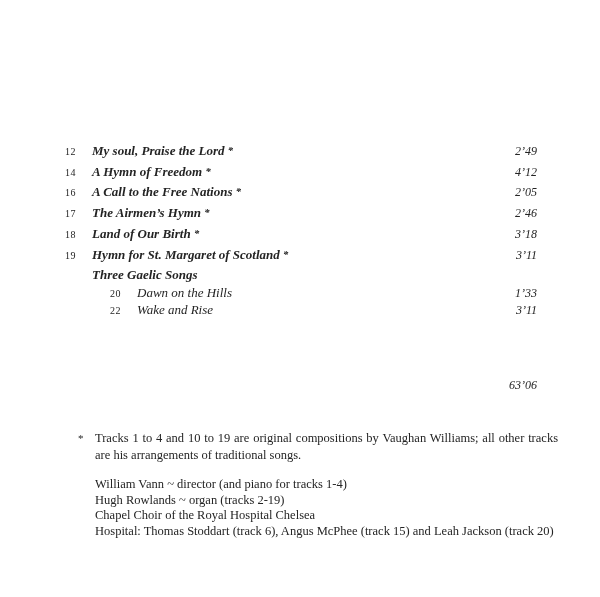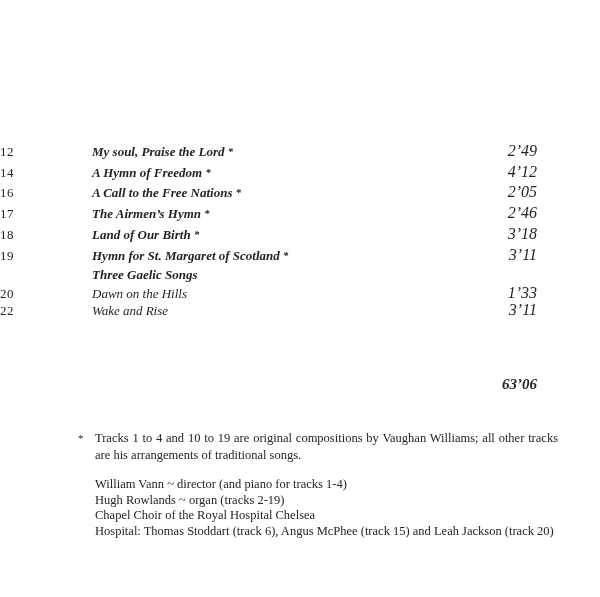--- a/index.html
+++ b/index.html
@@ -26,58 +26,59 @@
   .tl-row {
     display: flex;
     align-items: baseline;
   }
   .tl-row.bold,
   .tl-row.heading {
     line-height: 19.7px;
   }
   .tl-row.regular {
     line-height: 15.7px;
+    margin-left: 45px;
   }
   .tl-num {
     flex: none;
     width: 76px;
-    text-align: left;
-    font-size: 13px;
+    text-align: right;
+    font-size: 10px;
     letter-spacing: 0.5px;
   }
   .tl-title {
     flex: 1;
     padding-left: 16px;
     font-size: 13px;
     font-style: italic;
   }
   .tl-row.bold .tl-title,
   .tl-row.heading .tl-title {
     font-weight: bold;
   }
   .tl-ast {
     font-size: 10.5px;
     vertical-align: 1px;
   }
   .tl-time {
     flex: none;
-    font-size: 16px;
+    font-size: 12px;
     font-style: italic;
   }
 
   
   .total-row {
     position: absolute;
     top: 376px;
     right: 63px;
     line-height: 16px;
   }
   .total-duration {
-    font-size: 15px;
-    font-weight: bold;
+    font-size: 12px;
+    font-weight: normal;
     font-style: italic;
   }
 
   
   .footnote {
     position: absolute;
     top: 430px;
     left: 78px;
     width: 480px;
     display: flex;

